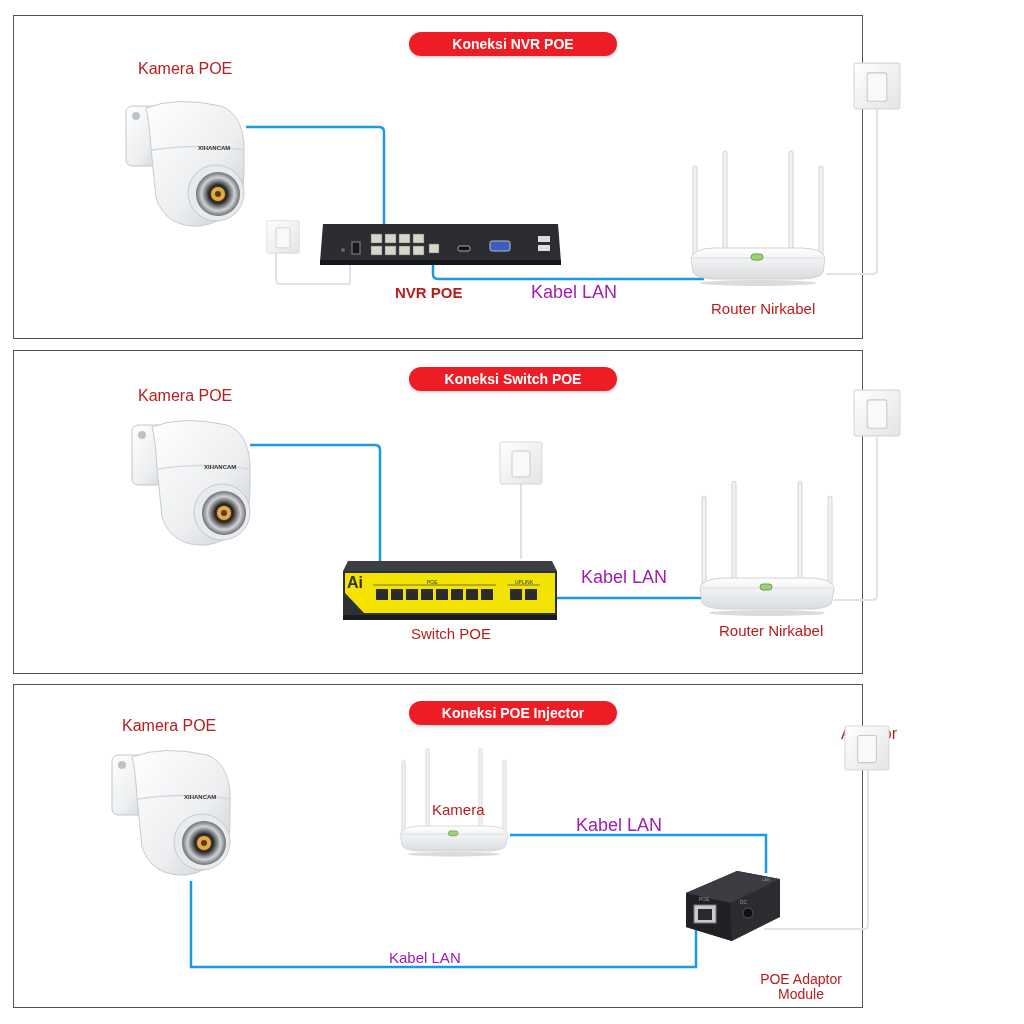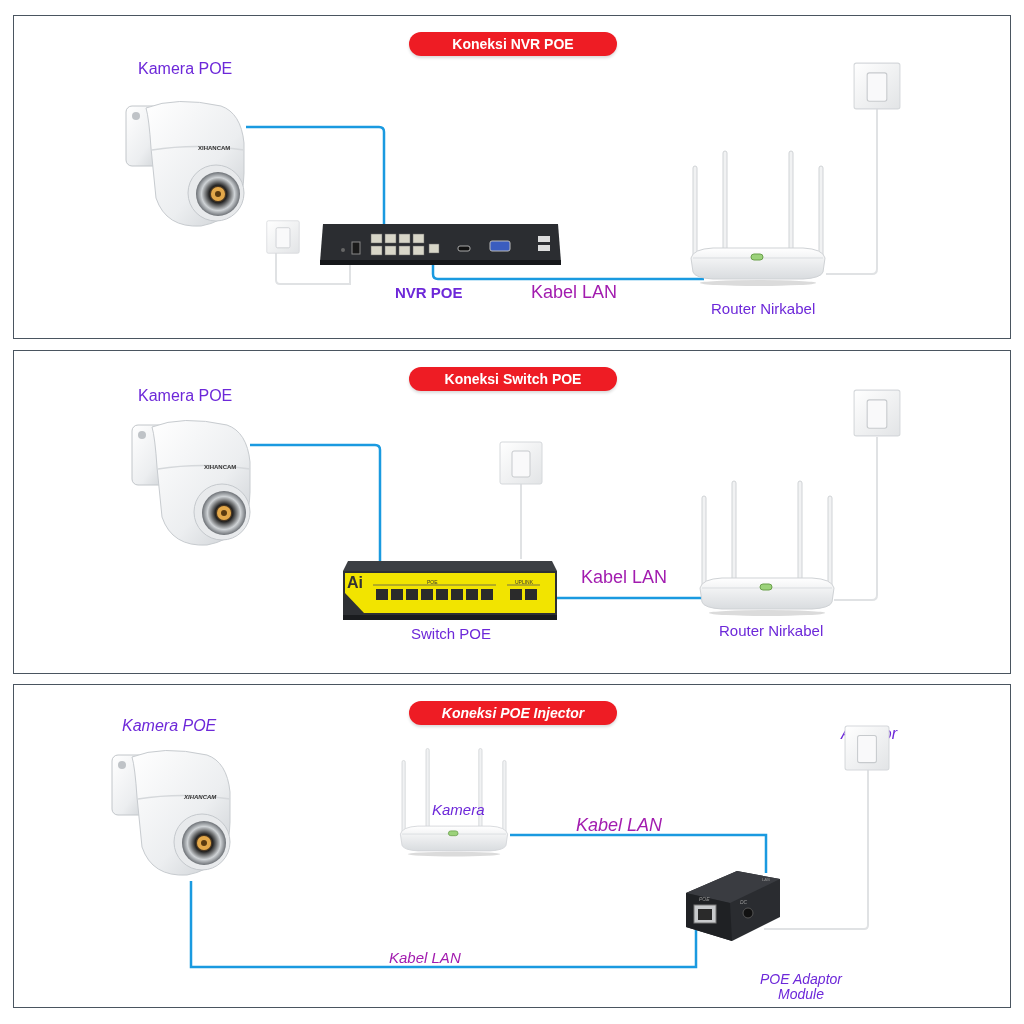--- a/index.html
+++ b/index.html
@@ -1,31 +1,31 @@
 <!DOCTYPE html>
 <html><head>
 <meta charset="utf-8">
 <style>
   * { box-sizing: border-box; margin: 0; padding: 0; }
   html, body { width: 1024px; height: 1024px; background: #ffffff; overflow: hidden; }
   body { position: relative; font-family: "Liberation Sans", "DejaVu Sans", sans-serif; }
   .panel {
-    position: absolute; left: 13px; width: 998px; height: 324px;
+    position: absolute; left: 13px; width: 850px; height: 324px;
     border: 1.5px solid #4a5560; background: #fff;
   }
   .p1 { top: 15px; }
   .p2 { top: 350px; }
-  .p3 { top: 684px; font-style: italic; }
+  .p3 { top: 684px; }
   .title-pill {
     position: absolute; height: 24px; border-radius: 12px;
     background: #ee1c24; color: #fff; font-weight: bold; font-size: 14px;
     display: flex; align-items: center; justify-content: center;
     box-shadow: 0 2px 3px rgba(0,0,0,0.15);
   }
-  .lbl { position: absolute; color: #6d28d9; font-size: 15px; white-space: nowrap; }
+  .lbl { position: absolute; color: #b91c1c; font-size: 15px; white-space: nowrap; }
   .lbl.big { font-size: 16px; }
   .lan { position: absolute; color: #a21caf; font-size: 18px; white-space: nowrap; }
   .lan.small { font-size: 15px; }
   svg.layer { position: absolute; left: 0; top: 0; width: 998px; height: 324px; pointer-events: none; }
   .dev { position: absolute; }
 </style>
 </head>
 <body>
 
 <svg width="0" height="0" style="position:absolute">

